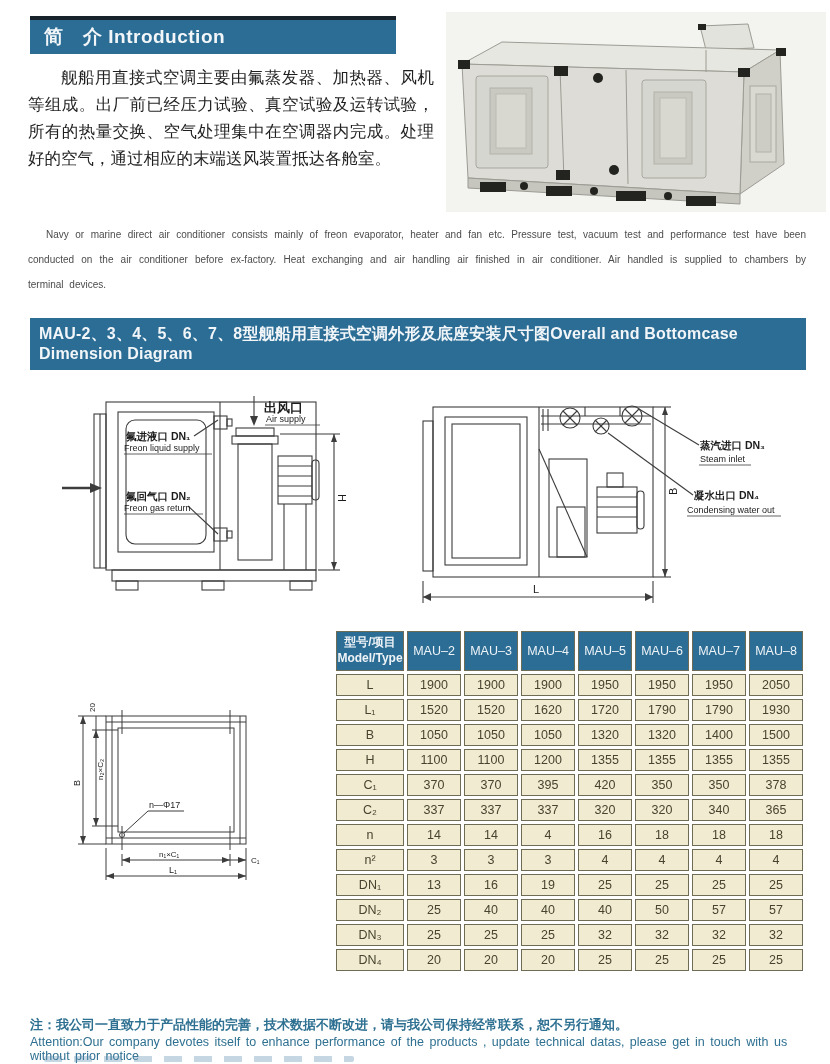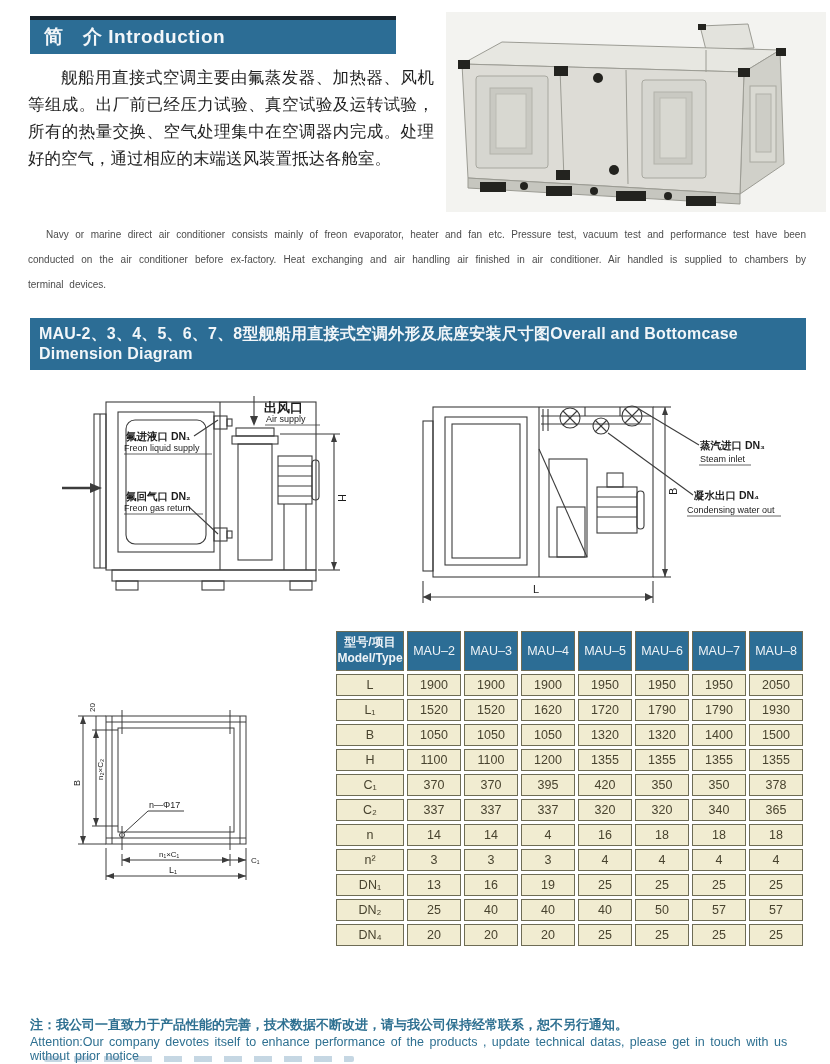--- a/index.html
+++ b/index.html
@@ -357,20 +357,30 @@
         <td class="label-cell">DN₂</td>
         <td>25</td>
         <td>40</td>
         <td>40</td>
         <td>40</td>
         <td>50</td>
         <td>57</td>
         <td>57</td>
       </tr>
       <tr>
+        <td class="label-cell">DN₃</td>
+        <td>25</td>
+        <td>25</td>
+        <td>25</td>
+        <td>32</td>
+        <td>32</td>
+        <td>32</td>
+        <td>32</td>
+      </tr>
+      <tr>
         <td class="label-cell">DN₄</td>
         <td>20</td>
         <td>20</td>
         <td>20</td>
         <td>25</td>
         <td>25</td>
         <td>25</td>
         <td>25</td>
       </tr>
     </tbody>

